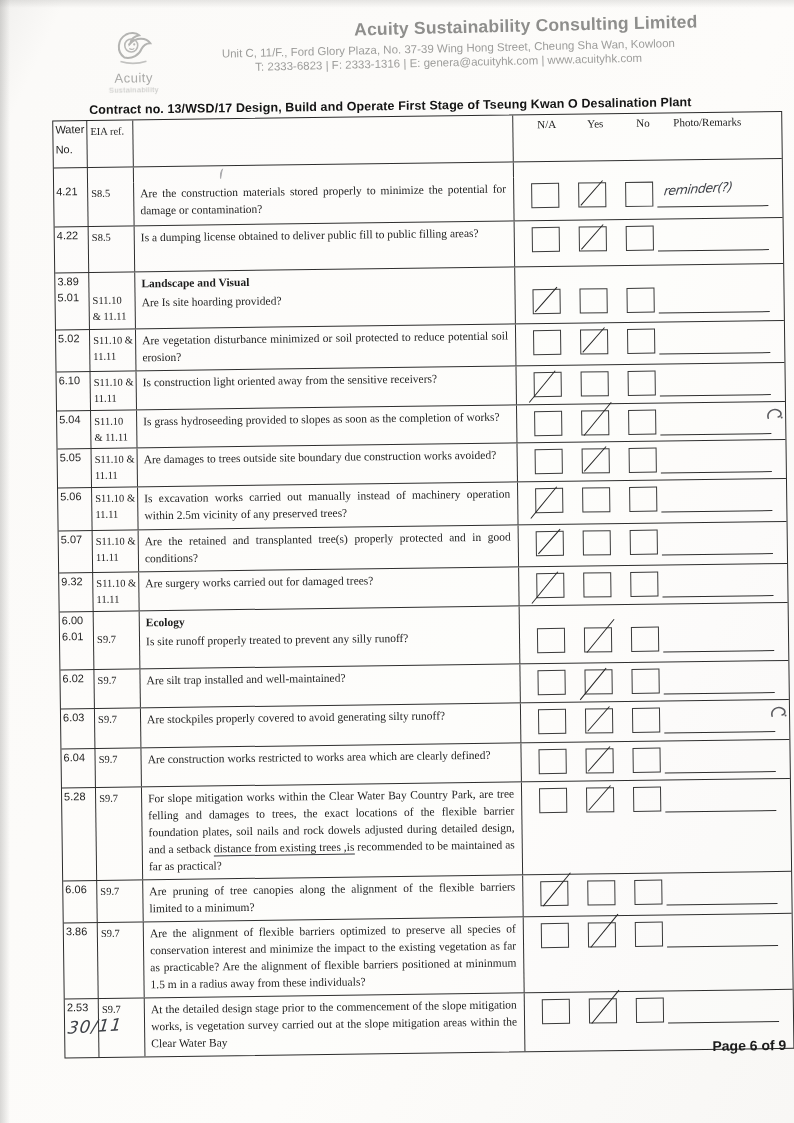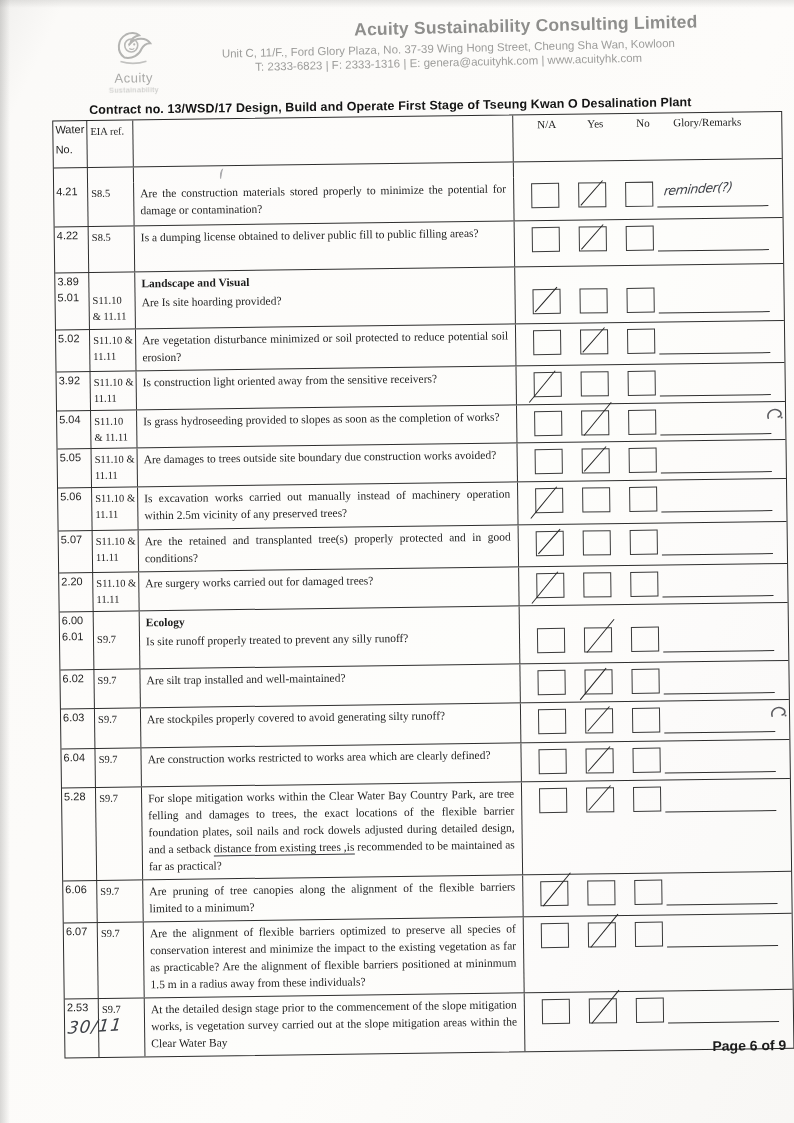--- a/index.html
+++ b/index.html
@@ -110,21 +110,21 @@
         <div class="cell item-col hdr-item">
           <span>Water</span>
           <span class="l2">No.</span>
         </div>
         <div class="cell eia-col">EIA ref.</div>
         <div class="cell q-col"></div>
         <div class="cell checks-col">
           <span class="ch-lbl na">N/A</span>
           <span class="ch-lbl yes">Yes</span>
           <span class="ch-lbl no">No</span>
-          <span class="ch-lbl rem">Glory/Remarks</span>
+          <span class="ch-lbl rem">Photo/Remarks</span>
         </div>
       </div>
       <div class="t-row strip-row">
         <div class="cell item-col"></div>
         <div class="cell eia-col"></div>
         <div class="cell q-col">
             <span class="pen-mark"></span>
           </div>
         <div class="cell checks-col"></div>
       </div>
@@ -197,21 +197,21 @@
               <div class="cb na"></div>
               <div class="cb yes">
                 <div class="tick"></div>
               </div>
               <div class="cb no"></div>
               <div class="remark-line"></div>
             </div>
           </div>
           <div class="t-row" style="min-height: 38px;">
             <div class="cell item-col">
-              <div>3.92</div>
+              <div>6.10</div>
             </div>
             <div class="cell eia-col"><div>S11.10 &amp;
 11.11</div></div>
             <div class="cell q-col">
               <div>Is construction light oriented away from the sensitive receivers?</div>
             </div>
             <div class="cell checks-col">
               <div class="cb na">
                 <div class="tick down"></div>
               </div>
@@ -291,21 +291,21 @@
               <div class="cb na">
                 <div class="tick"></div>
               </div>
               <div class="cb yes"></div>
               <div class="cb no"></div>
               <div class="remark-line"></div>
             </div>
           </div>
           <div class="t-row" style="min-height: 38px;">
             <div class="cell item-col">
-              <div>2.20</div>
+              <div>9.32</div>
             </div>
             <div class="cell eia-col"><div>S11.10 &amp;
 11.11</div></div>
             <div class="cell q-col">
               <div>Are surgery works carried out for damaged trees?</div>
             </div>
             <div class="cell checks-col">
               <div class="cb na">
                 <div class="tick down"></div>
               </div>
@@ -417,21 +417,21 @@
               <div class="cb na">
                 <div class="tick up"></div>
               </div>
               <div class="cb yes"></div>
               <div class="cb no"></div>
               <div class="remark-line"></div>
             </div>
           </div>
           <div class="t-row" style="min-height: 68px;">
             <div class="cell item-col">
-              <div>6.07</div>
+              <div>3.86</div>
             </div>
             <div class="cell eia-col"><div>S9.7</div></div>
             <div class="cell q-col">
               <div>Are the alignment of flexible barriers optimized to preserve all species of conservation interest and minimize the impact to the existing vegetation as far as practicable? Are the alignment of flexible barriers positioned at mininmum 1.5 m in a radius away from these individuals?</div>
             </div>
             <div class="cell checks-col">
               <div class="cb na"></div>
               <div class="cb yes">
                 <div class="tick up"></div>
               </div>

